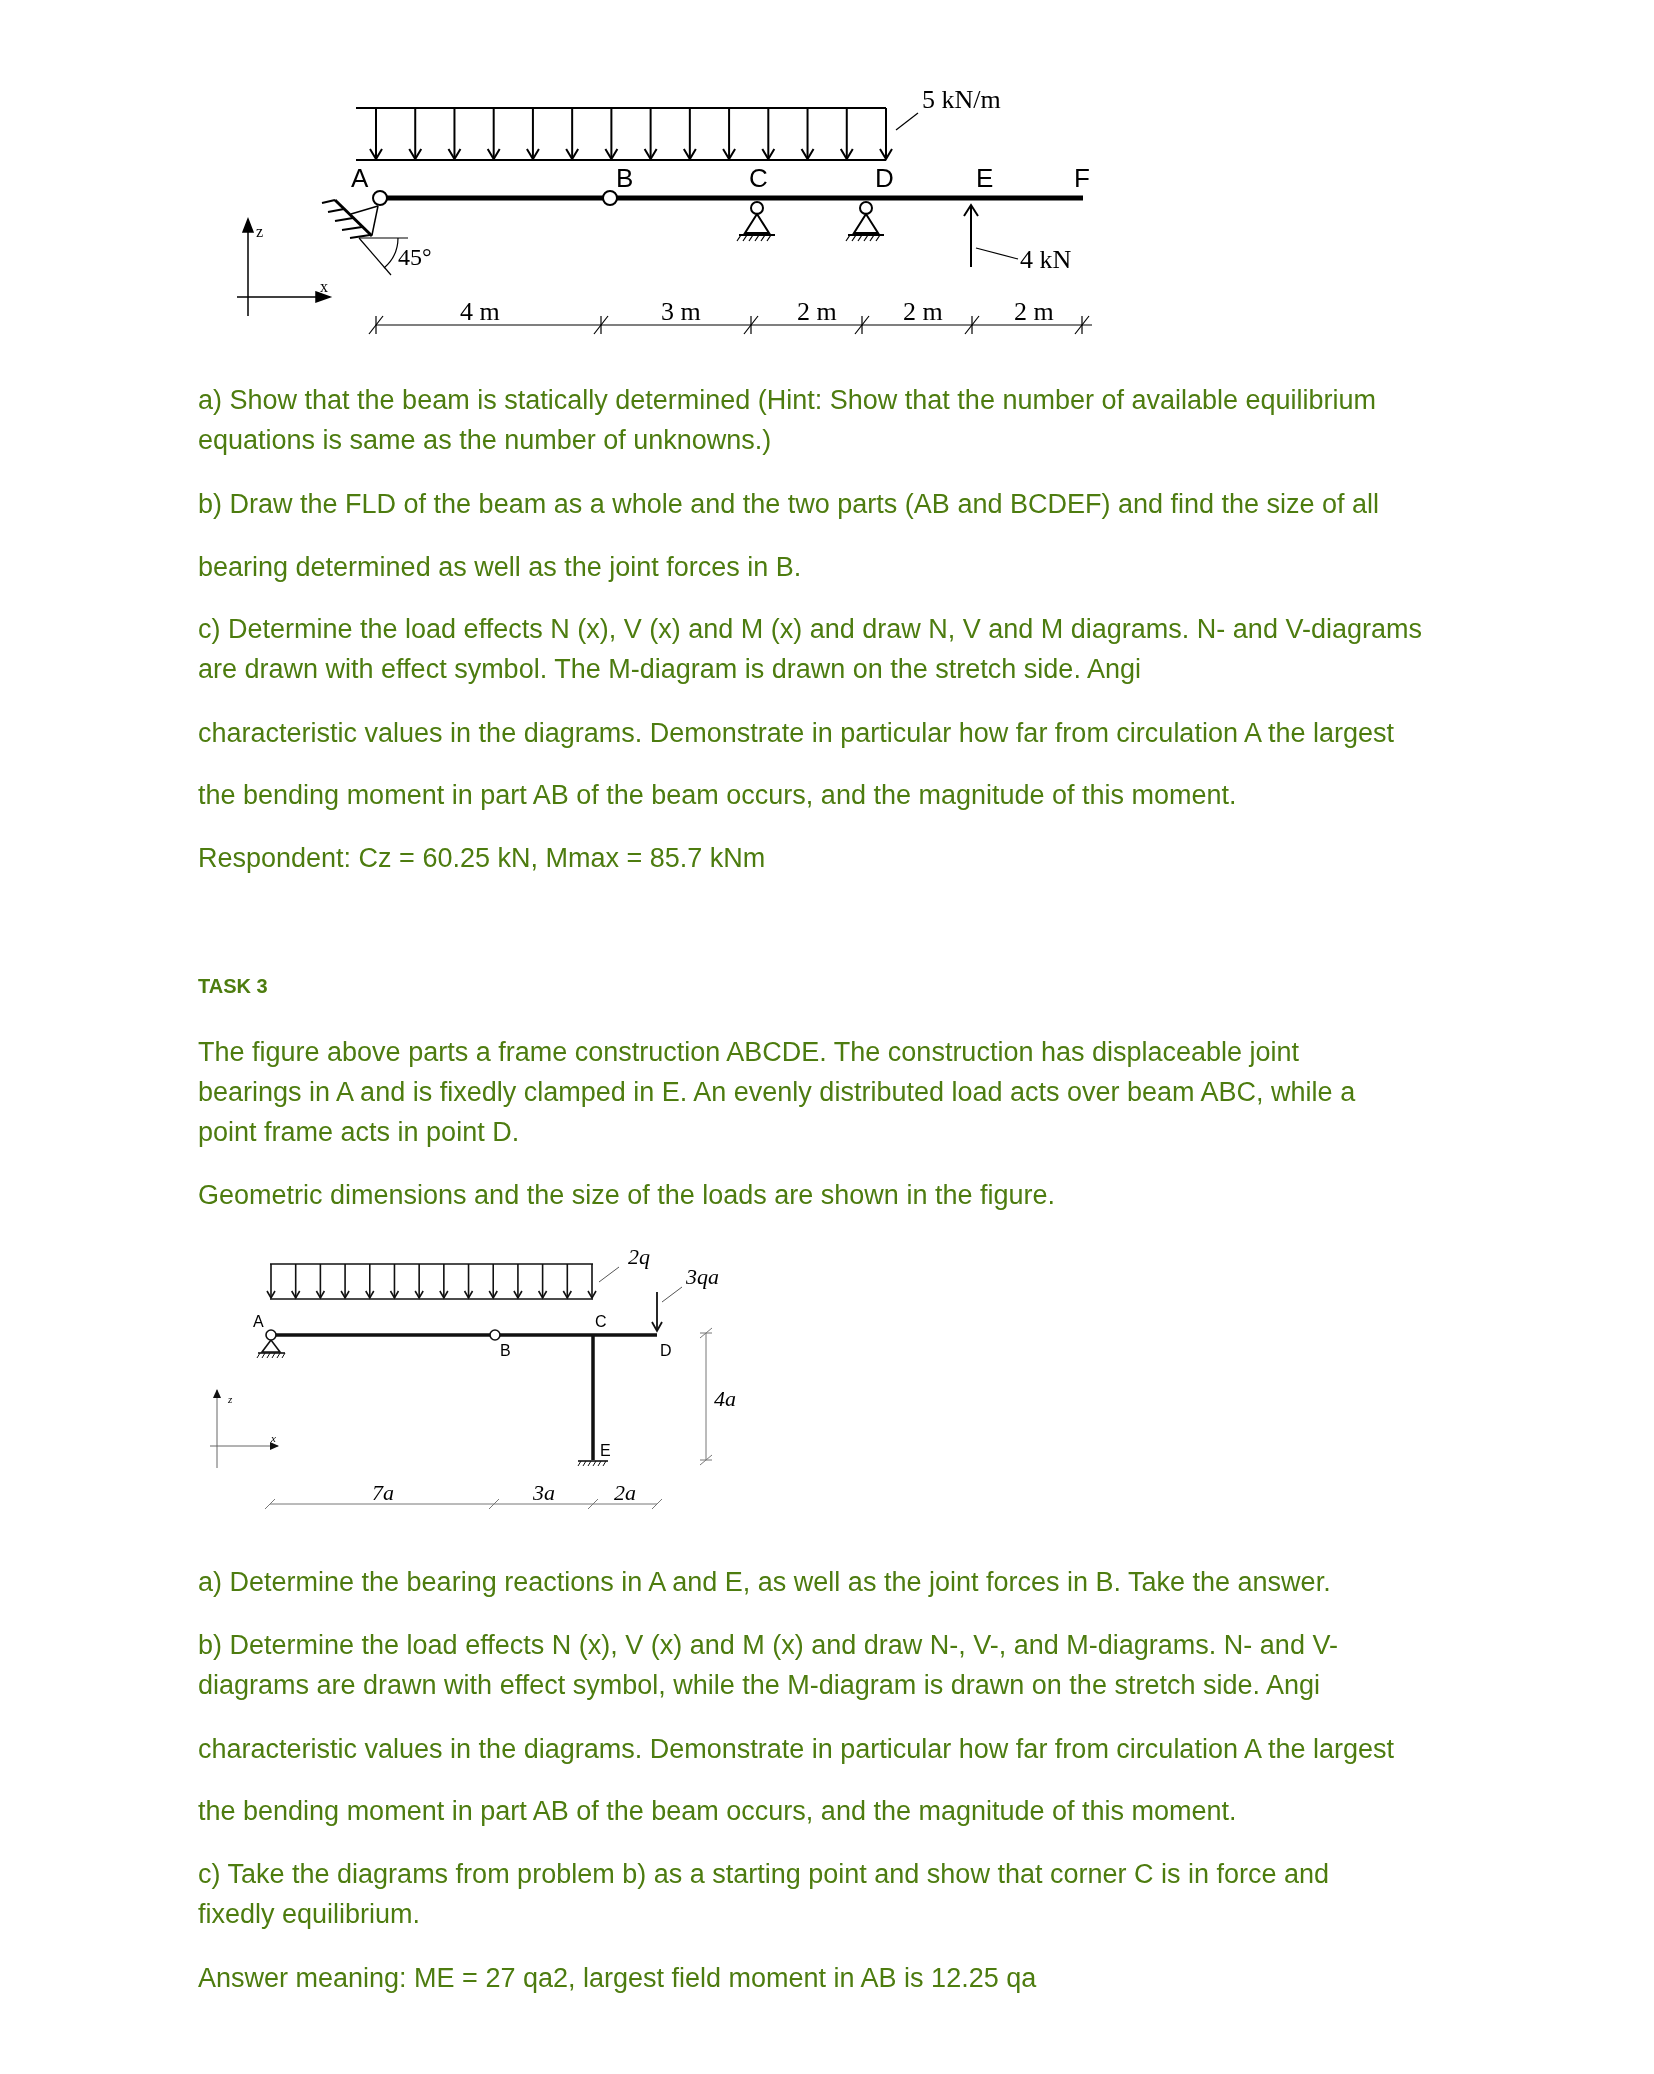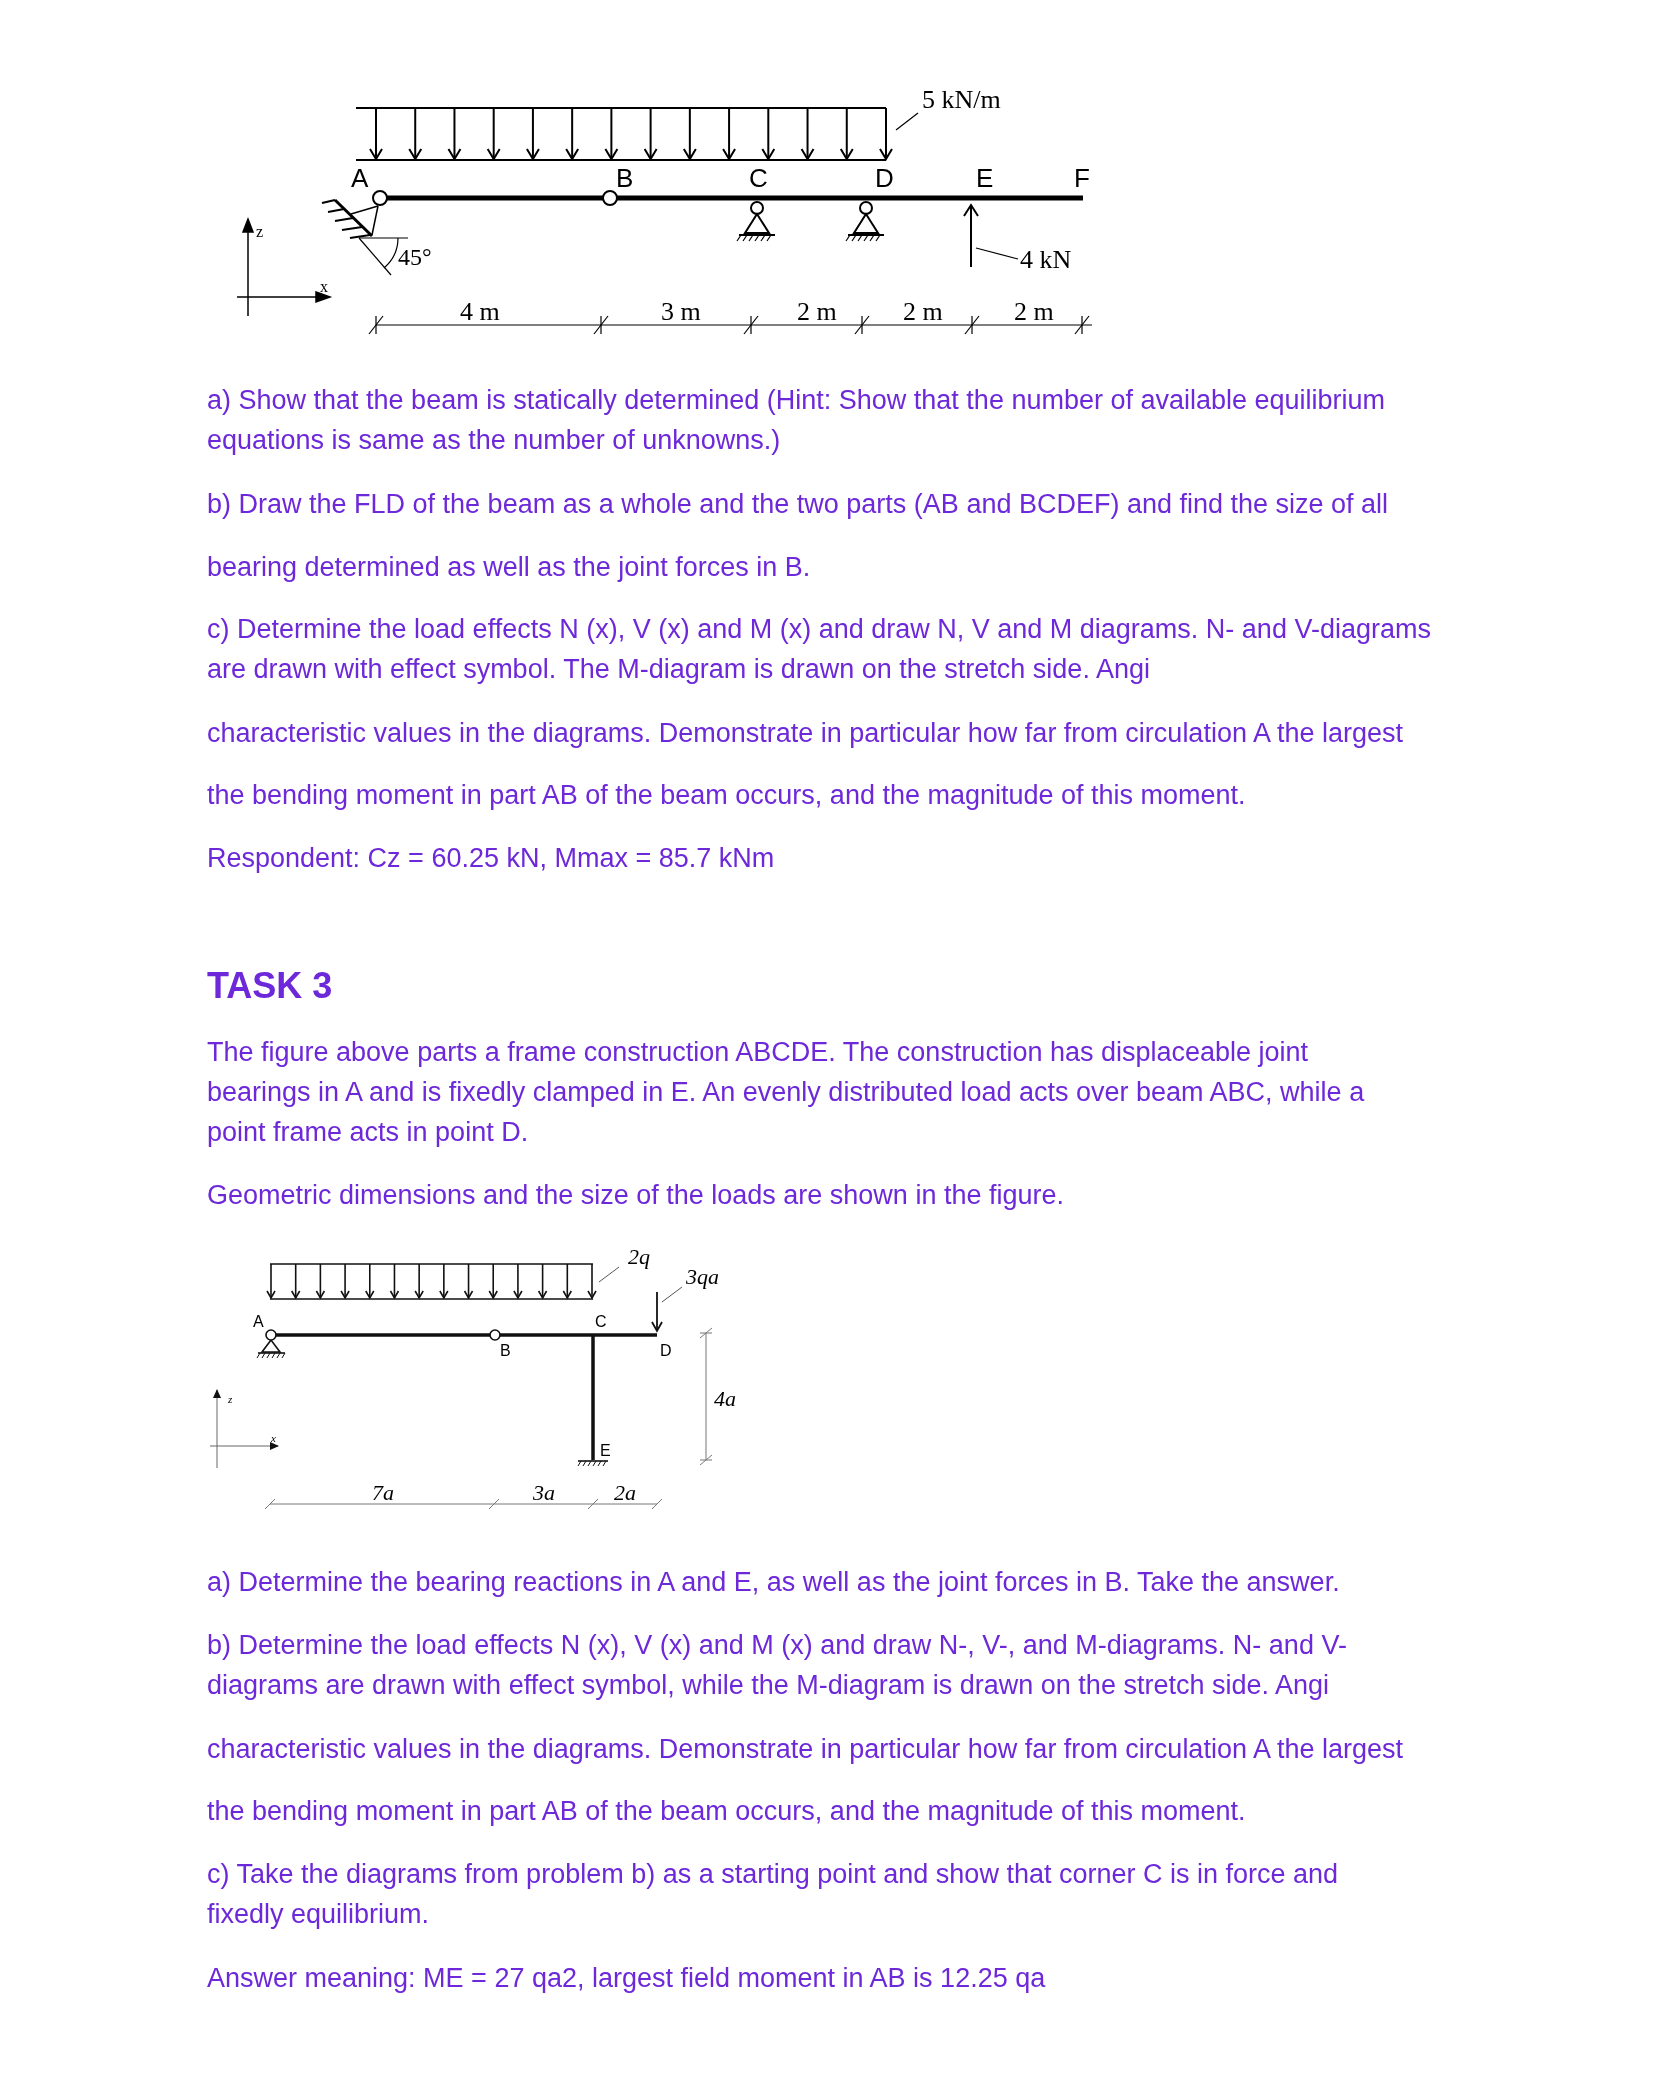--- a/index.html
+++ b/index.html
@@ -1,21 +1,21 @@
 <!DOCTYPE html>
 <html><head>
 <meta charset="utf-8">
 <style>
   html, body { margin:0; padding:0; background:#ffffff; }
   body { width:1654px; height:2074px; position:relative; overflow:hidden;
          font-family:"Liberation Sans", "DejaVu Sans", sans-serif; color:#111; }
   .fig { position:absolute; left:0; top:0; }
-  .txt { position:absolute; left:207px; font-size:27px; line-height:40px; color:#6d28d9;
+  .txt { position:absolute; left:198px; font-size:27px; line-height:40px; color:#4d7c0f;
          font-family:"Liberation Sans", sans-serif; white-space:nowrap; }
-  .heading { font-weight:bold; font-size:36px; }
+  .heading { font-weight:bold; font-size:20px; }
   .serif { font-family:"Liberation Serif", "DejaVu Serif", serif; }
   .lbl { font-family:"Liberation Sans", sans-serif; }
   .ital { font-family:"Liberation Serif", serif; font-style:italic; }
 </style>
 </head>
 <body>
 
 <svg class="fig" width="1654" height="360" viewBox="0 0 1654 360">
   <defs>
     <marker id="ah" markerWidth="10" markerHeight="10" refX="5" refY="9" orient="auto" markerUnits="userSpaceOnUse">

